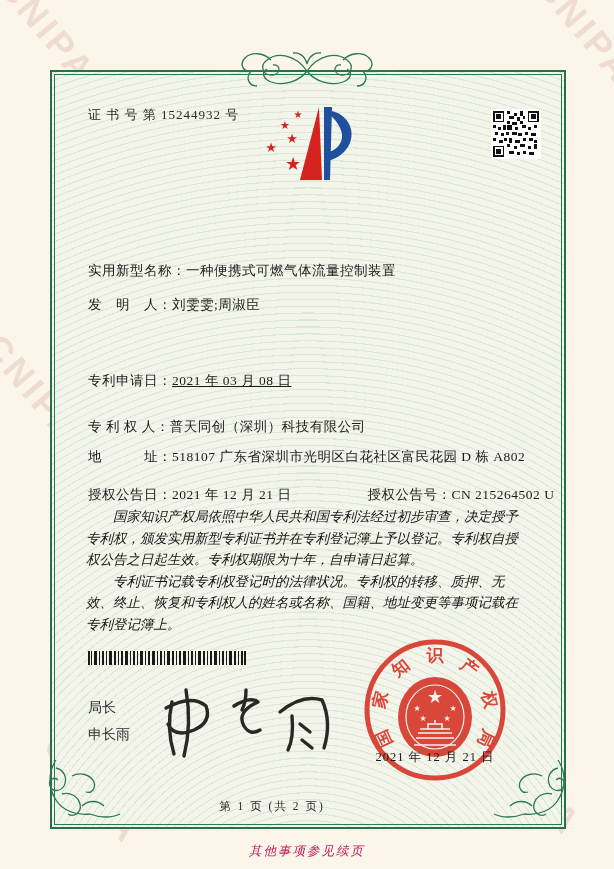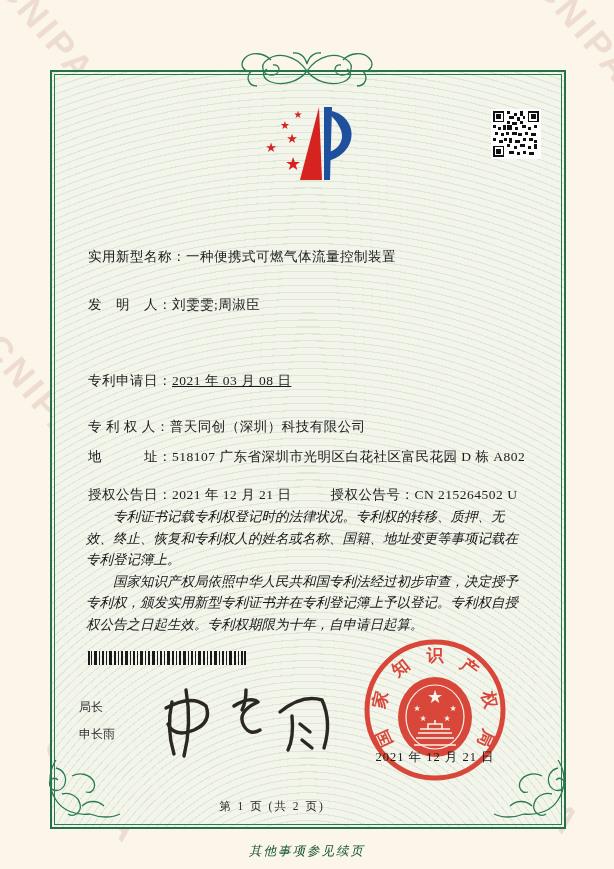--- a/index.html
+++ b/index.html
@@ -37,43 +37,43 @@
   }
   .qr{position:absolute;left:491px;top:109px;width:46px;height:46px;background:#fff;padding:2px;}
   .logo{position:absolute;left:258px;top:102px;}
   .title{
     position:absolute;left:50px;width:514px;top:184px;text-align:center;
     font-size:30px;font-weight:bold;letter-spacing:9px;color:#111;
   }
   .row{position:absolute;left:88px;font-size:13.5px;white-space:nowrap;color:#1c1c1c;}
   .row .label{display:inline-block;min-width:77px;letter-spacing:.5px;}
   .row .value{letter-spacing:.5px;}
-  .row .label2{margin-left:39px;letter-spacing:.5px;}
+  .row .label2{margin-left:76px;letter-spacing:.5px;}
   .paras{
     position:absolute;left:86px;top:506px;width:442px;
     font-size:13.5px;line-height:21.5px;color:#151515;
     font-style:italic;
   }
   .paras p{margin:0;text-indent:2em;}
   .barcode{position:absolute;left:88px;top:651px;width:158px;height:14px;}
-  .director{position:absolute;left:79px;top:694px;font-size:12px;line-height:27px;color:#2e2e2e;
+  .director{position:absolute;left:88px;top:694px;font-size:14px;line-height:27px;color:#2e2e2e;
     font-family:Liberation Serif, serif;}
   .signature{position:absolute;left:142px;top:672px;z-index:5;}
   .seal{position:absolute;left:362px;top:637px;z-index:4;}
   .seal-date{
     position:absolute;left:360px;top:749px;width:150px;text-align:center;
     font-size:12.5px;letter-spacing:1px;color:#1b1b1b;z-index:6;
   }
   .page-info{
     position:absolute;left:50px;width:444px;top:799px;text-align:center;
     font-size:11.5px;letter-spacing:2px;color:#2b2b2b;z-index:5;
   }
   .cont-note{
     position:absolute;left:0;width:614px;top:843px;text-align:center;
-    font-size:12.5px;letter-spacing:2px;color:#14532d;font-style:italic;
+    font-size:12.5px;letter-spacing:2px;color:#be185d;font-style:italic;
   }
 </style>
 </head>
 <body>
 
 <div class="wm" style="left:-18px;top:8px;">CNIPA</div>
 <div class="wm" style="left:520px;top:8px;">CNIPA</div>
 <div class="wm inner" style="left:168px;top:112px;">CNIPA</div>
 <div class="wm inner" style="left:378px;top:262px;">CNIPA</div>
 <div class="wm" style="left:-32px;top:368px;">CNIPA</div>
@@ -116,20 +116,21 @@
     <path d="M14,10 C22,12 26,20 22,28 C18,34 10,34 8,28 C6,22 12,18 16,22"></path>
     <path d="M20,36 C28,34 36,38 38,46 C40,54 32,60 26,56"></path>
     <path d="M30,18 C38,14 48,16 52,24 C54,30 50,36 44,34"></path>
     <path d="M48,56 C58,60 70,60 78,56"></path>
     <path d="M40,48 C46,42 56,42 62,48"></path>
   </g>
 </svg>
 
 <div class="content">
 
+  <div class="cert-no">证 书 号 第 15244932 号</div>
 
   <svg class="qr" viewBox="0 0 29 29" shape-rendering="crispEdges">
     <rect width="29" height="29" fill="#fff"></rect>
     <g fill="#111">
       <path d="M0,0h7v7h-7z M1,1v5h5v-5z" fill-rule="evenodd"></path>
         <rect x="2" y="2" width="3" height="3"></rect>
       <path d="M22,0h7v7h-7z M23,1v5h5v-5z" fill-rule="evenodd"></path>
         <rect x="24" y="2" width="3" height="3"></rect>
       <path d="M0,22h7v7h-7z M1,23v5h5v-5z" fill-rule="evenodd"></path>
         <rect x="2" y="24" width="3" height="3"></rect>
@@ -184,42 +185,42 @@
     <g fill="#d6231f" font-family="'DejaVu Sans',sans-serif" text-anchor="middle">
       <text x="40" y="16" font-size="10">★</text>
       <text x="27" y="27" font-size="11">★</text>
       <text x="34" y="41" font-size="13">★</text>
       <text x="13" y="50" font-size="13">★</text>
       <text x="35" y="68" font-size="18">★</text>
     </g>
   </svg>
 
 
-  <div class="row" style="top:248px;">
+  <div class="row" style="top:262px;">
     <span class="label">实用新型名称：</span><span class="value">一种便携式可燃气体流量控制装置</span>
   </div>
   <div class="row" style="top:296px;">
     <span class="label">发　明　人：</span><span class="value">刘雯雯;周淑臣</span>
   </div>
   <div class="row" style="top:372px;text-decoration:underline;">
     <span class="label">专利申请日：</span><span class="value">2021 年 03 月 08 日</span>
   </div>
   <div class="row" style="top:410px;margin-top:8px;">
     <span class="label">专 利 权 人：</span><span class="value">普天同创（深圳）科技有限公司</span>
   </div>
   <div class="row" style="top:448px;">
     <span class="label">地　　　址：</span><span class="value">518107 广东省深圳市光明区白花社区富民花园 D 栋 A802</span>
   </div>
   <div class="row" style="top:486px;">
     <span class="label">授权公告日：</span><span class="value">2021 年 12 月 21 日</span><span class="label2">授权公告号：</span><span class="value">CN 215264502 U</span>
   </div>
 
   <div class="paras">
+    <p>国家知识产权局依照中华人民共和国专利法经过初步审查，决定授予专利权，颁发实用新型专利证书并在专利登记簿上予以登记。专利权自授权公告之日起生效。专利权期限为十年，自申请日起算。</p>
     <p>专利证书记载专利权登记时的法律状况。专利权的转移、质押、无效、终止、恢复和专利权人的姓名或名称、国籍、地址变更等事项记载在专利登记簿上。</p>
-    <p>国家知识产权局依照中华人民共和国专利法经过初步审查，决定授予专利权，颁发实用新型专利证书并在专利登记簿上予以登记。专利权自授权公告之日起生效。专利权期限为十年，自申请日起算。</p>
   </div>
 
   <svg class="barcode" viewBox="0 0 158 14" preserveAspectRatio="none">
     <g fill="#1a1a1a">
       <rect x="0" width="2" height="14"></rect>
         <rect x="3" width="1" height="14"></rect>
         <rect x="6" width="3" height="14"></rect>
       <rect x="11" width="1" height="14"></rect>
         <rect x="14" width="2" height="14"></rect>
         <rect x="18" width="1" height="14"></rect>

